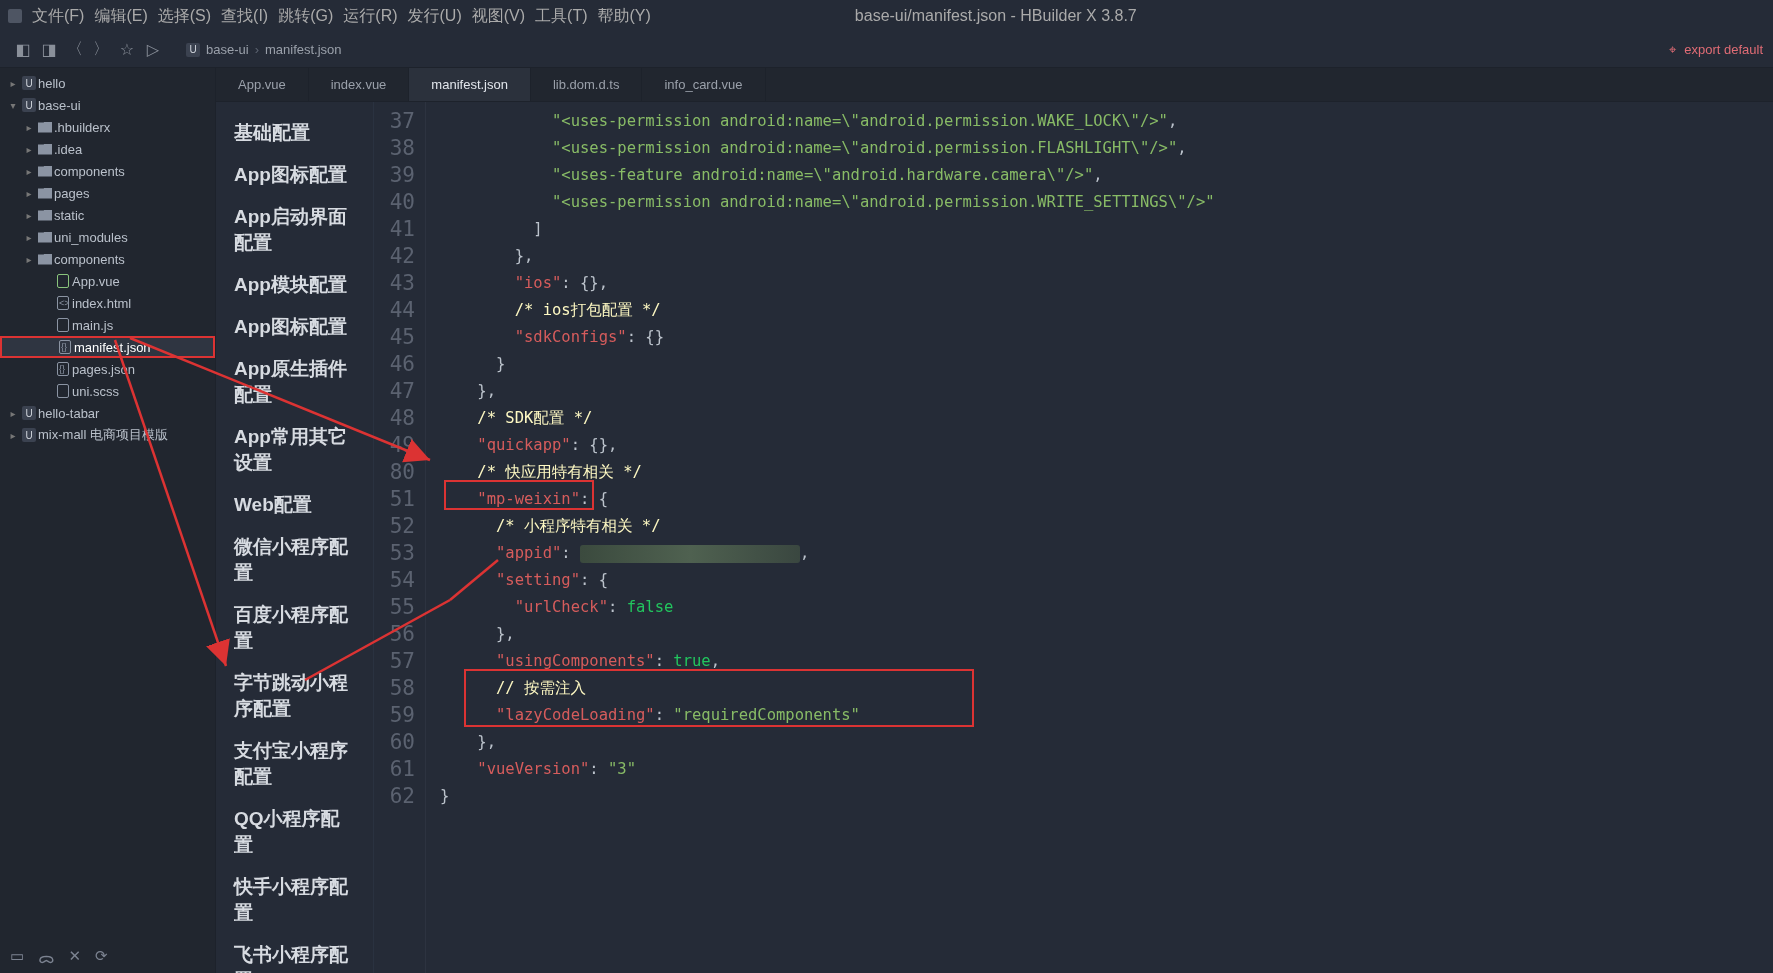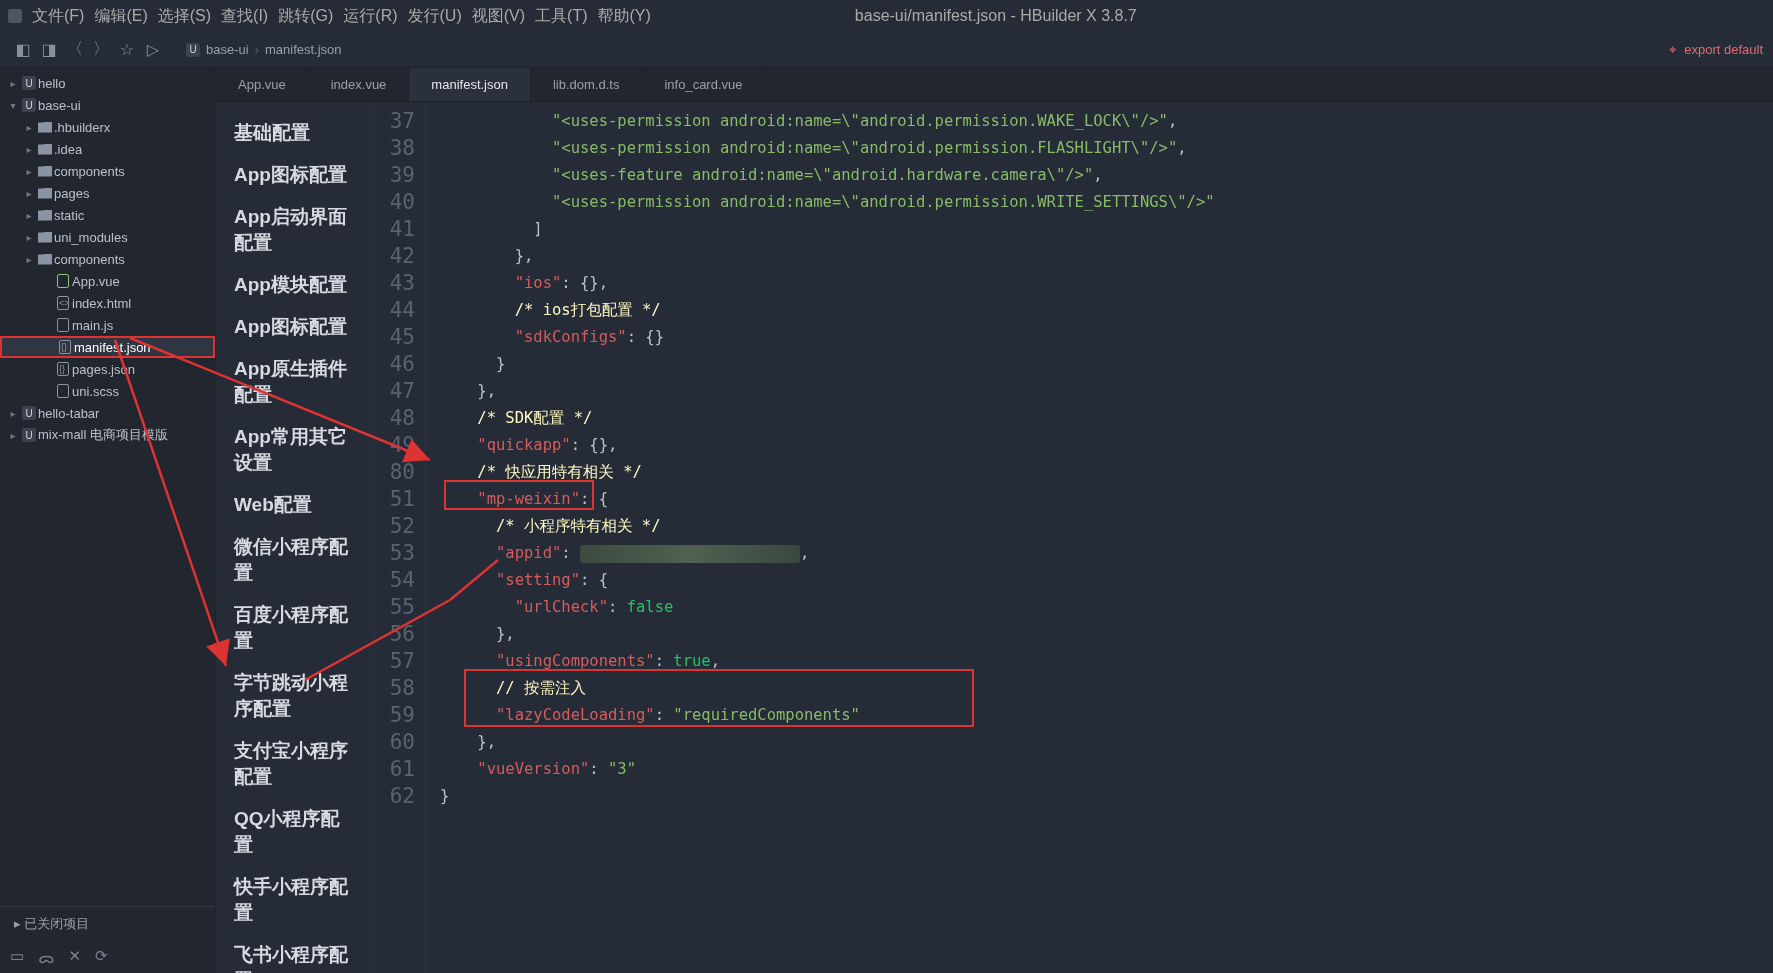--- a/index.html
+++ b/index.html
@@ -324,24 +324,20 @@
           <span>hello-tabar</span>
         </div>
         <div class="tree-row">
           <span class="twisty">▸</span>
           <span class="ficon">
             <span class="u-badge">U</span>
           </span>
           <span>mix-mall 电商项目模版</span>
         </div>
       </div>
-    <div class="closed-projects">
-      <span class="twisty">▸</span>
-      <span>已关闭项目</span>
-    </div>
     <div class="bottom-sidebar-icons">
       <span>▭</span>
       <span>ᯅ</span>
       <span>✕</span>
       <span>⟳</span>
     </div>
   </div>
 
   <div class="editor-col">
     <div class="tabs" id="tabs">

